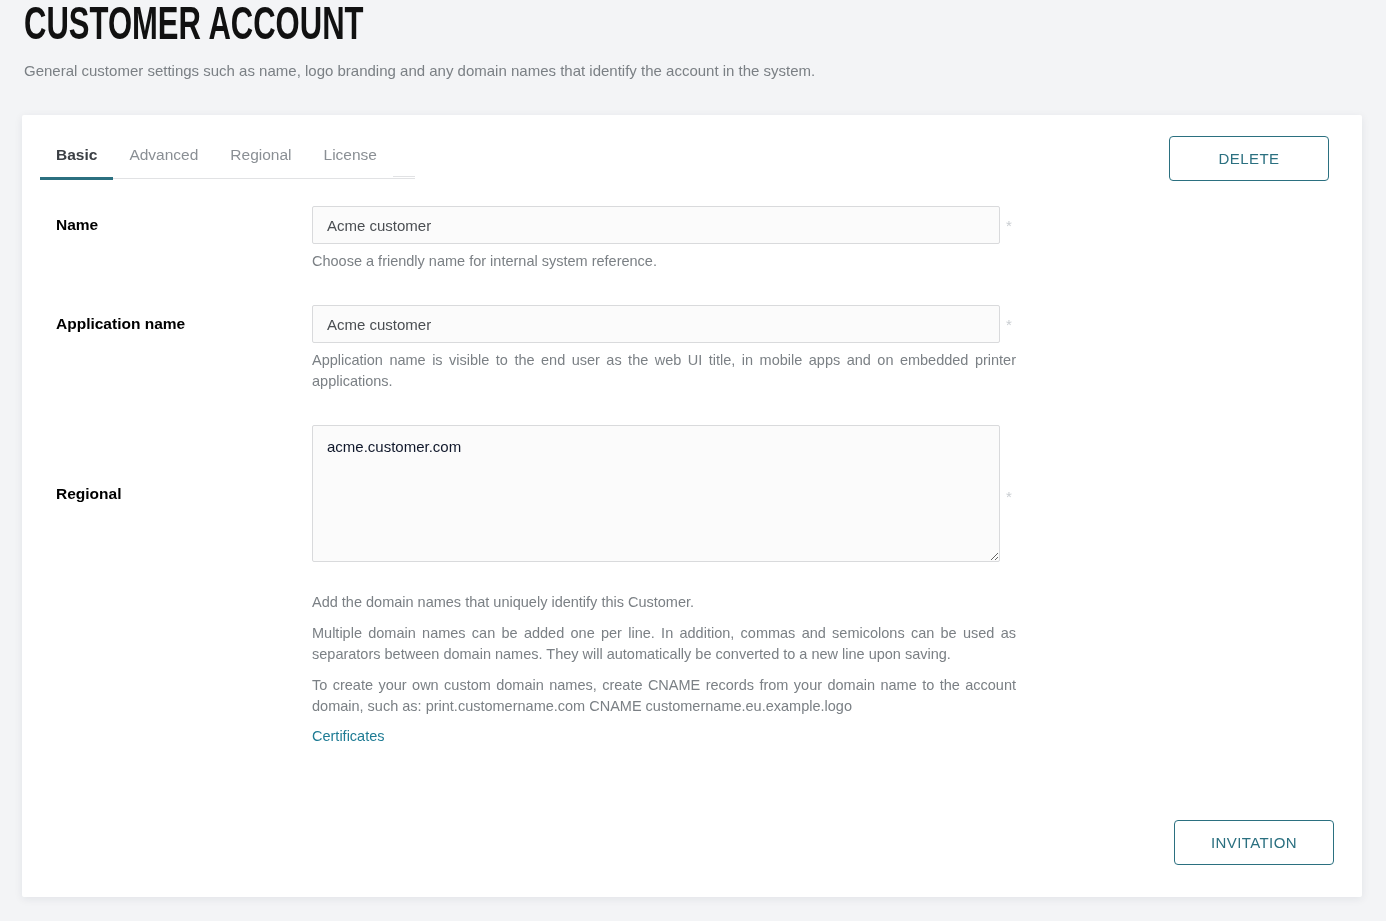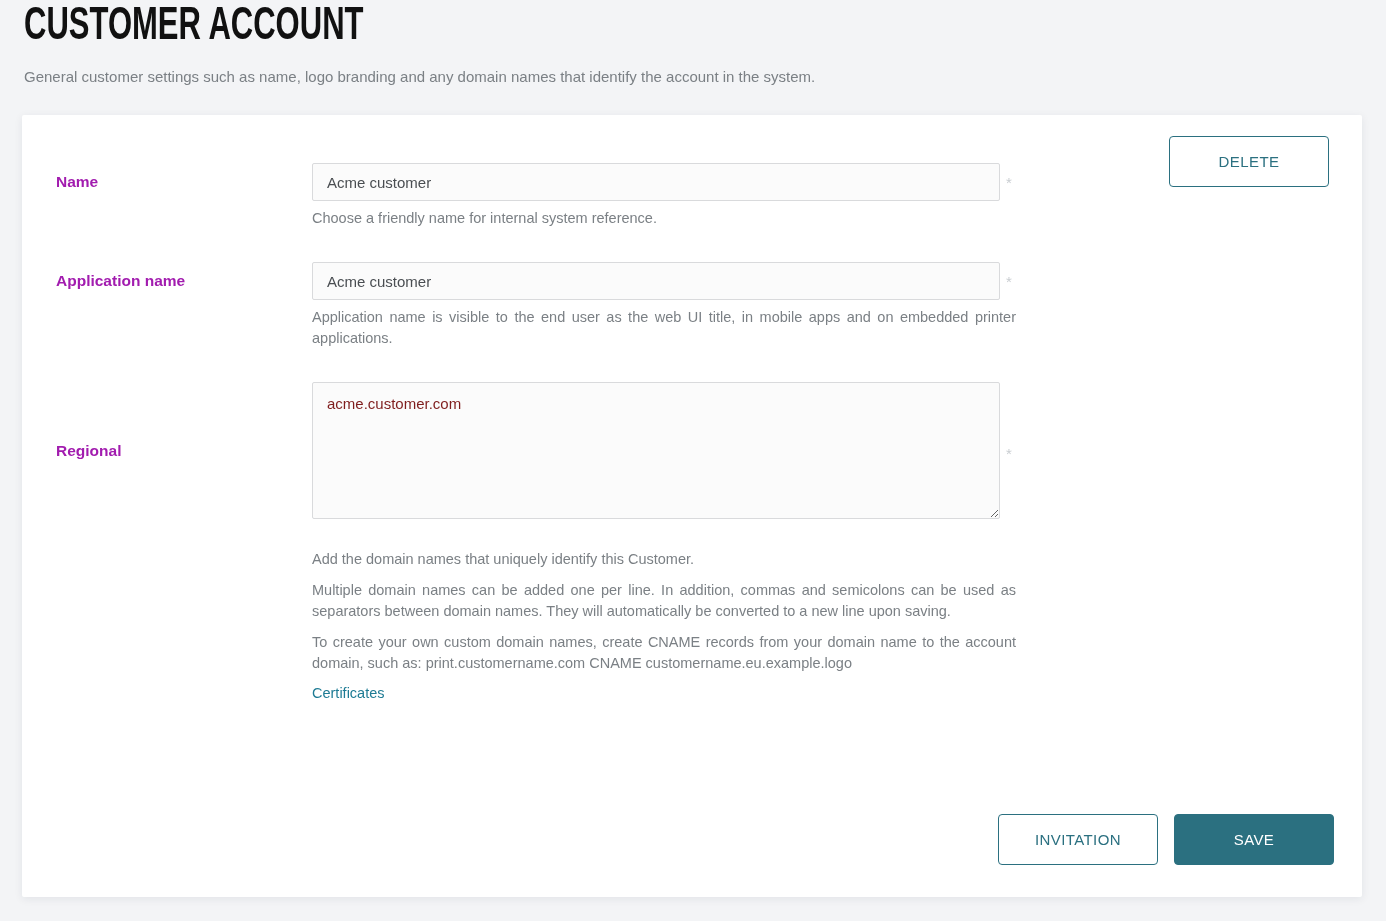--- a/index.html
+++ b/index.html
@@ -26,21 +26,21 @@
     font-size:47px;
     font-weight:bold;
     line-height:46px;
     color:#111;
     letter-spacing:0px;
     transform:scaleX(0.66);
     transform-origin:left center;
     white-space:nowrap;
   }
   .page-subtitle{
-    margin-top:22px;
+    margin-top:16px;
     font-size:15px;
     color:var(--text-gray);
   }
   
   .panel{
     position:absolute;
     left:22px; top:115px;
     width:1340px; height:782px;
     background:#fff;
     border-radius:2px;
@@ -64,21 +64,21 @@
     font-family:inherit;
   }
   .tab.active{
     color:#3b3f44;
     font-weight:bold;
     border-bottom-color:var(--accent);
   }
   .tabbar-tail{display:inline-block;width:22px;border-bottom:1px solid #e1e2e4;height:41px;}
   
   .btn{
-    width:160px;height:51px;
+    width:160px;height:45px;
     border-radius:4px;
     font-size:15px;
     letter-spacing:0.4px;
     font-family:inherit;
     cursor:pointer;
   }
   .btn-outline{
     background:#fff;
     border:1px solid var(--accent);
     color:var(--accent);
@@ -96,21 +96,21 @@
   }
   
   .form{margin-top:27px;}
   .form-row{
     display:grid;
     grid-template-columns:256px 704px;
     margin-bottom:33px;
   }
   .label-cell{
     display:flex;align-items:center;
-    font-size:15.5px;font-weight:bold;color:#a21caf;
+    font-size:15.5px;font-weight:bold;color:#000000;
   }
   .label-cell.h-input{height:38px;}
   .label-cell.h-textarea{height:137px;}
   .field-wrap{position:relative;width:688px;}
   .text-input{
     width:688px;height:38px;
     background:var(--input-bg);
     border:1px solid var(--border-gray);
     border-radius:2px;
     padding:4px 14px;
@@ -118,21 +118,21 @@
     color:#4a4e52;
     font-family:inherit;
   }
   .textarea-input{
     width:688px;height:137px;
     background:var(--input-bg);
     border:1px solid var(--border-gray);
     border-radius:2px;
     padding:10px 14px;
     font-size:15px;
-    color:#7f1d1d;
+    color:#0f172a;
     font-family:inherit;
     resize:vertical;
     line-height:1.4;
   }
   .required-mark{
     position:absolute;
     left:694px;top:50%;
     transform:translateY(-50%);
     color:#c9cdd1;
     font-size:15px;
@@ -164,20 +164,29 @@
 </head>
 <body>
 
 <div class="page-header">
   <div class="page-title">CUSTOMER ACCOUNT</div>
   <div class="page-subtitle">General customer settings such as name, logo branding and any domain names that identify the account in the system.</div>
 </div>
 
 <div class="panel">
 
+  <div>
+    <div class="tabbar">
+        <button class="tab active">Basic</button>
+        <button class="tab">Advanced</button>
+        <button class="tab">Regional</button>
+        <button class="tab">License</button>
+        <span class="tabbar-tail"></span>
+      </div>
+  </div>
 
   <button class="btn btn-outline delete-btn">DELETE</button>
 
   <div class="form">
 
     <div class="form-row">
       <div class="label-cell h-input">Name</div>
       <div>
         <div class="field-wrap">
           <input class="text-input" type="text" value="Acme customer" style="">
@@ -211,16 +220,15 @@
           <p class="justified">To create your own custom domain names, create CNAME records from your domain name to the account domain, such as: print.customername.com CNAME customername.eu.example.logo</p>
           <a class="cert-link">Certificates</a>
         </div>
       </div>
     </div>
 
   </div>
 
   <div class="footer-actions">
     <button class="btn btn-outline">INVITATION</button>
-    <button class="btn btn-filled">SAVE</button>
   </div>
 
 </div>
 
 </body></html>

